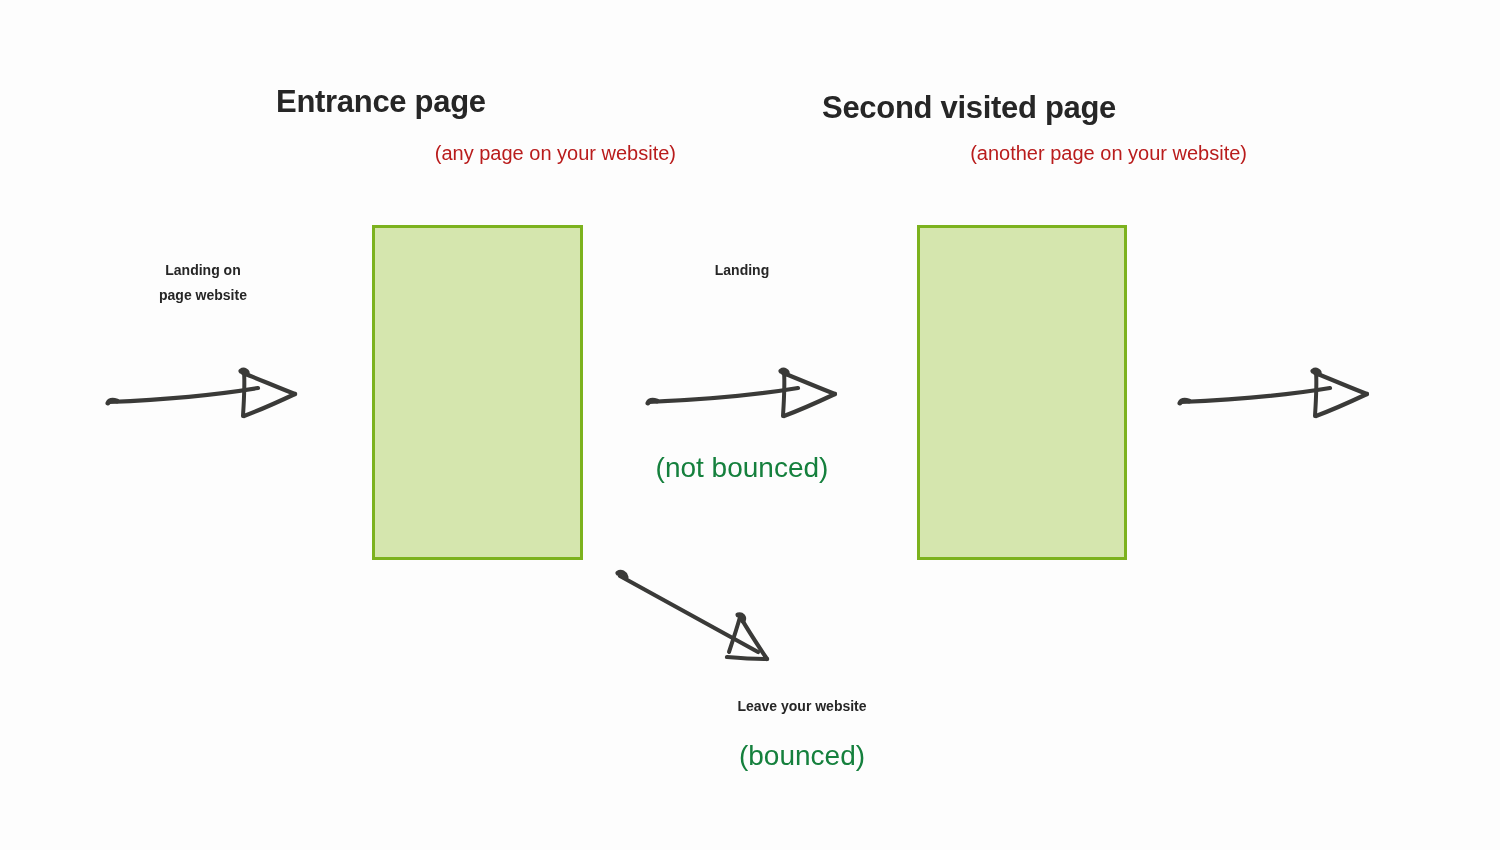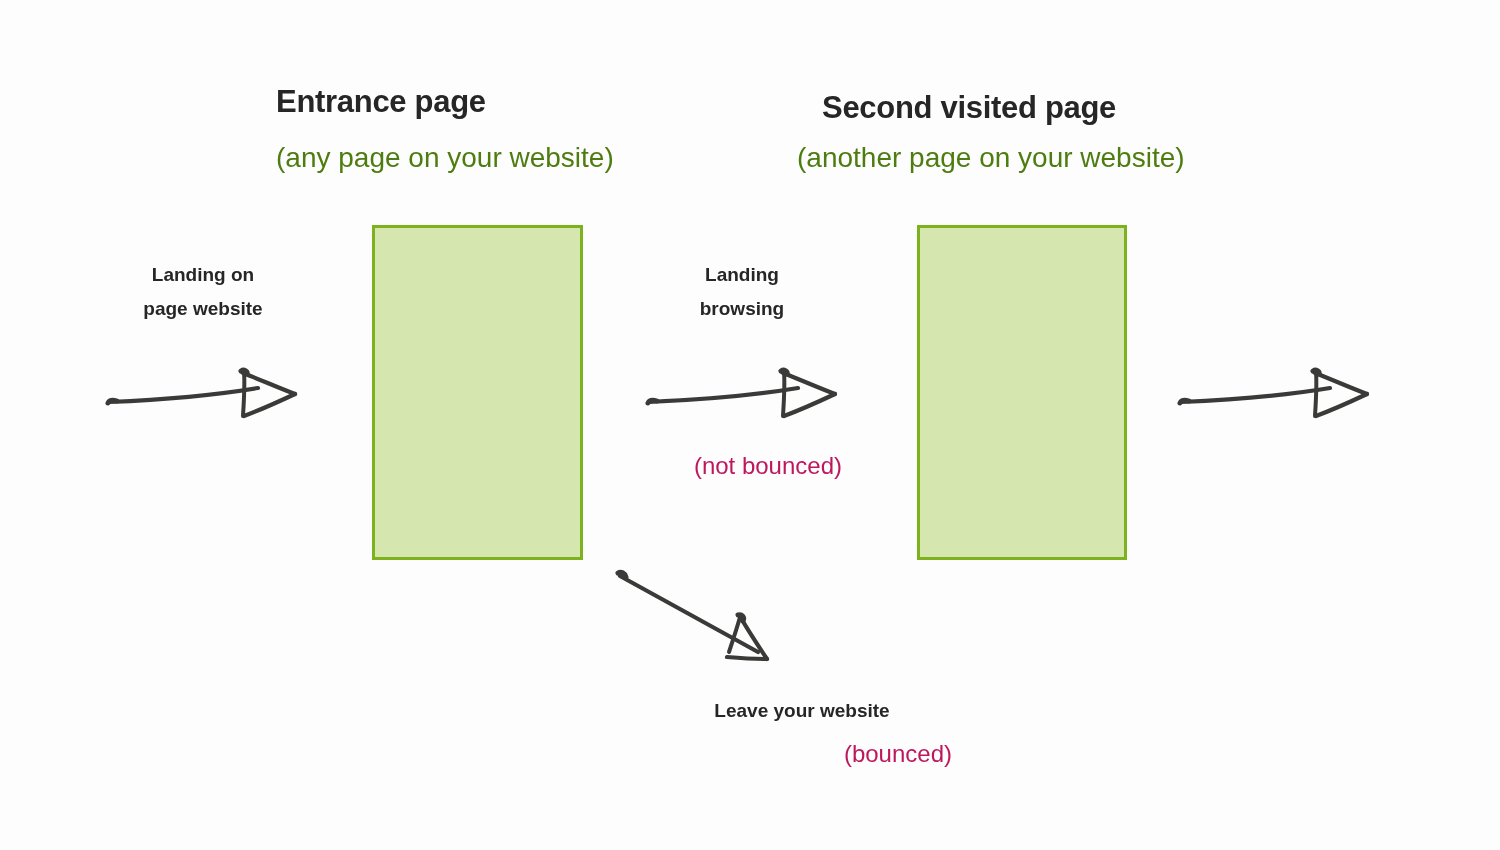--- a/index.html
+++ b/index.html
@@ -22,43 +22,43 @@
 
   .col-heading {
     text-align: left;
     font-size: 31px;
     font-weight: bold;
     color: #262626;
     letter-spacing: -0.3px;
     white-space: nowrap;
   }
   .col-sub {
-    text-align: left;
-    font-size: 28px;
-    color: #4d7c0f;
+    text-align: right;
+    font-size: 20px;
+    color: #b91c1c;
     white-space: nowrap;
   }
 
   .page-box {
     background: #d5e6ae;
     border: 3px solid #7cb21e;
     box-sizing: border-box;
   }
 
   .step-label {
     text-align: center;
-    font-size: 19px;
+    font-size: 14px;
     font-weight: bold;
     color: #262626;
     line-height: 1.78;
   }
   .step-note {
-    text-align: right;
-    font-size: 24px;
-    color: #be185d;
+    text-align: center;
+    font-size: 28px;
+    color: #15803d;
     white-space: nowrap;
   }
 
   .arrow-svg { display: block; overflow: visible; }
 </style>
 </head>
 <body>
 
 <div id="canvas">
 
@@ -84,21 +84,20 @@
         <path d="M138,6 C139,19 138,34 137,50" stroke-width="4"></path>
         <path d="M137,7 C155,14 173,22 189,28" stroke-width="4.2"></path>
         <path d="M189,28 C172,36 154,44 138,50" stroke-width="4.2"></path>
         <path d="M135,5 C138,3 142,5 141,8" stroke-width="5"></path>
       </g>
     </svg>
   </div>
 
   <div class="abs step-label" style="left:642px; top:258px; width:200px;">
     <div>Landing</div>
-    <div>browsing</div>
   </div>
 
   <div class="abs" style="left:646px; top:366px;">
     <svg class="arrow-svg" width="195" height="56" viewBox="0 0 195 56">
       <g fill="none" stroke="#3a3a38" stroke-linecap="round" stroke-linejoin="round">
         <path d="M2,37 C4,33 8,34 11,35" stroke-width="5"></path>
         <path d="M3,36 C50,34 110,29 152,22" stroke-width="4.2"></path>
         <path d="M138,6 C139,19 138,34 137,50" stroke-width="4"></path>
         <path d="M137,7 C155,14 173,22 189,28" stroke-width="4.2"></path>
         <path d="M189,28 C172,36 154,44 138,50" stroke-width="4.2"></path>

